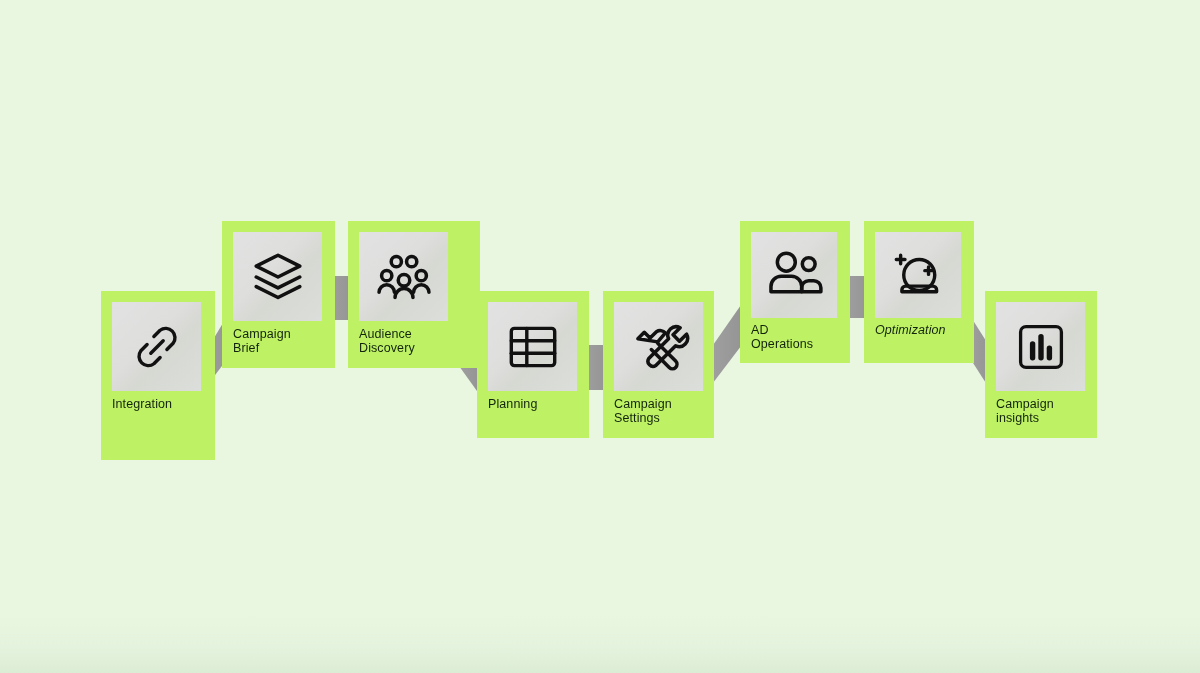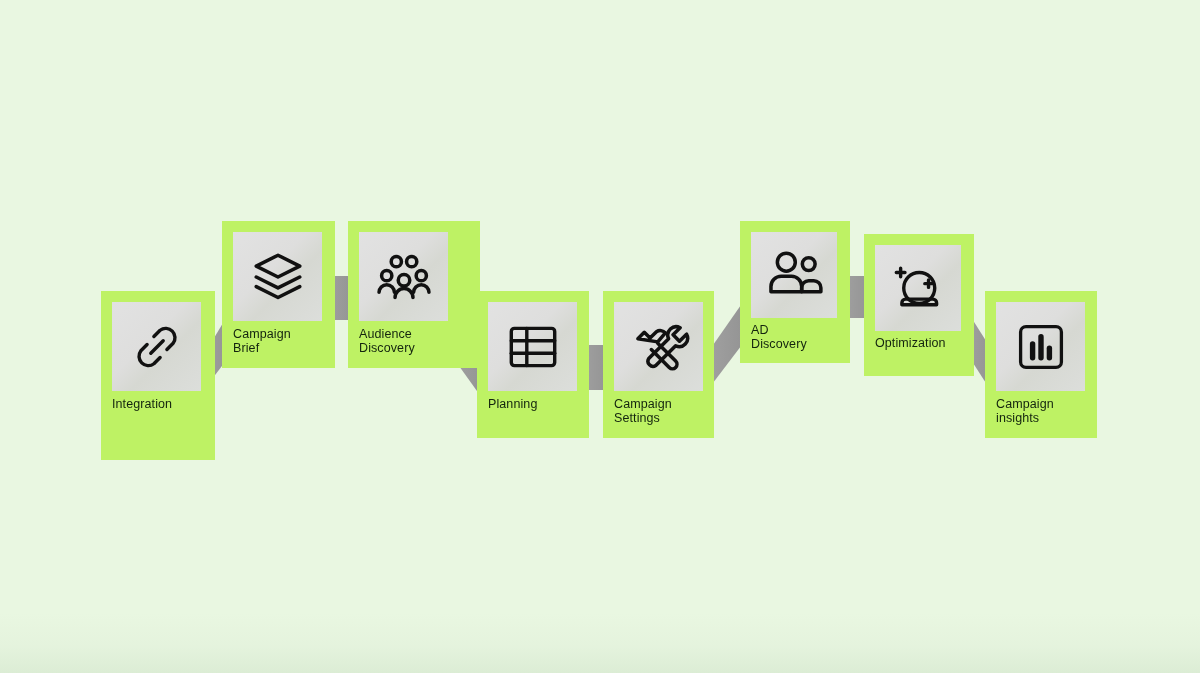--- a/index.html
+++ b/index.html
@@ -216,24 +216,24 @@
           <g class="icon-stroke" stroke-width="6.5">
             <circle cx="38" cy="30" r="14"></circle>
             <path d="M14 76 v-8 a16 16 0 0 1 16 -16 h16 a16 16 0 0 1 16 16 v8 Z"></path>
             <circle cx="73" cy="33" r="10"></circle>
             <path d="M62 76 v-6 a11 11 0 0 1 11 -11 h8 a11 11 0 0 1 11 11 v6 Z"></path>
           </g>
         </svg>
       </span>
     </div>
     <div class="label" style="top:102px;">AD
-Discovery</div>
-  </div>
-
-  <div class="card" style="left:864px; top:234px; width:110px; height:142px;">
+Operations</div>
+  </div>
+
+  <div class="card" style="left:864px; top:221px; width:110px; height:142px;font-style:italic;">
     <div class="panel" style="width:86px;height:86px;">
       <span>
         <svg viewBox="0 0 100 100" width="62" height="62">
           <g class="icon-stroke" stroke-width="6">
             <circle cx="52" cy="50" r="25"></circle>
             <path d="M30 68 h44 a6 6 0 0 1 6 6 v3 H24 v-3 a6 6 0 0 1 6 -6 Z"></path>
             <path d="M22 18 v14 M15 25 h14"></path>
             <path d="M67 37 v12 M61 43 h12"></path>
           </g>
         </svg>

